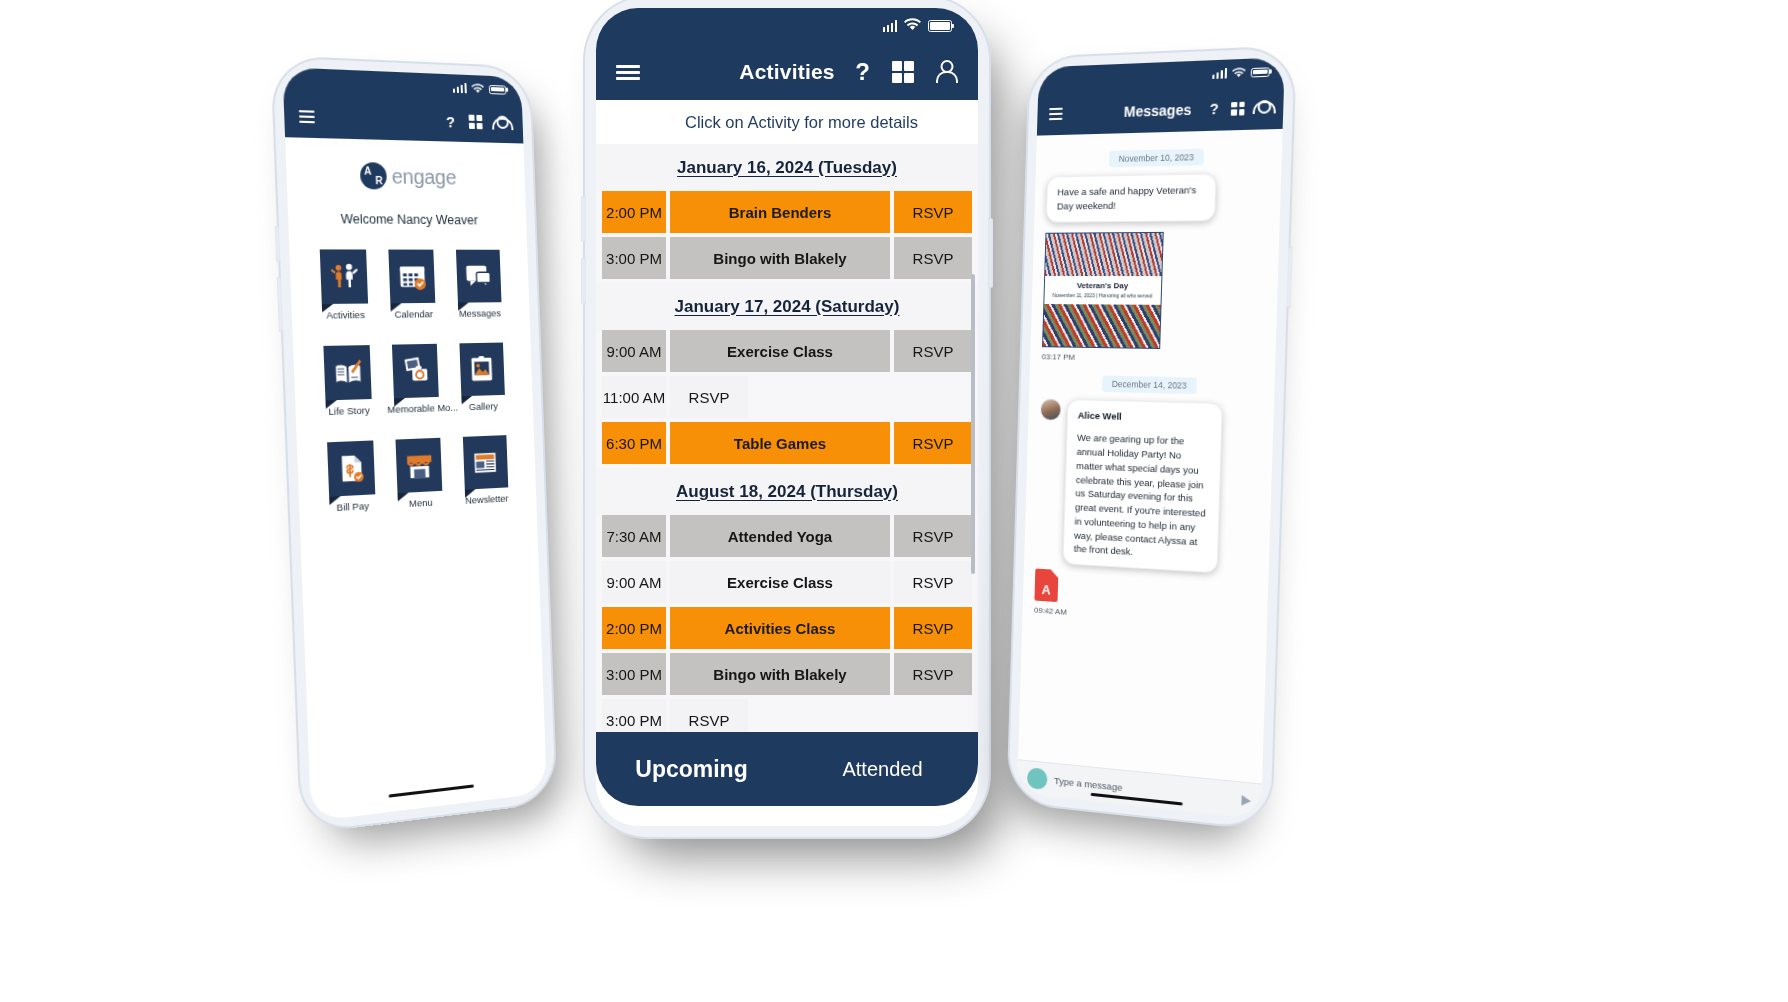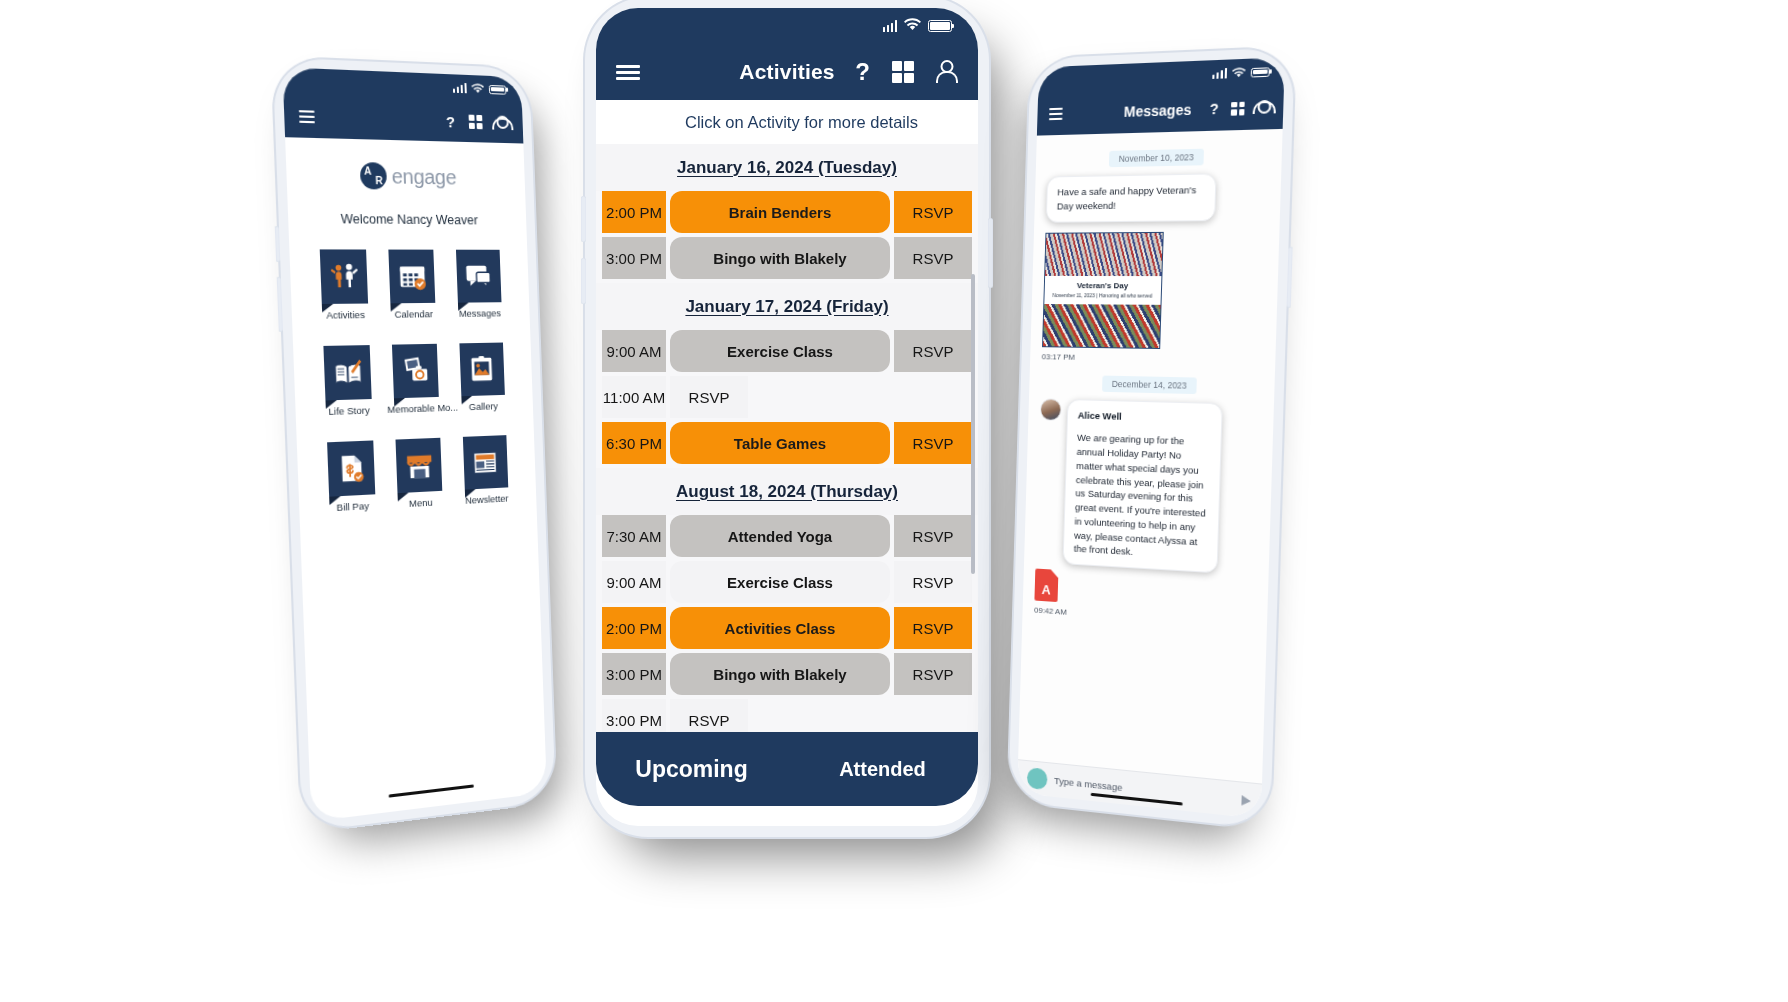--- a/index.html
+++ b/index.html
@@ -90,35 +90,35 @@
     text-align: center; padding: 14px 0 13px; background: #f5f5f7;
   }
   .day-header span {
     font-size: 17px; font-weight: 600; color: #16243a;
     text-decoration: underline; text-underline-offset: 3px;
   }
   .act-row { display: flex; gap: 4px; padding: 0 6px 4px; }
   .cell { display: flex; align-items: center; justify-content: center;
           height: 42px; font-size: 15px; color: #161616; }
   .c-time { width: 64px; justify-content: center; }
-  .c-name { flex: 1; font-weight: 700; border-radius: 12px; }
+  .c-name { flex: 1; font-weight: 700; }
   .c-rsvp { width: 78px; }
   .r-orange .cell { background: #f79007; }
   .r-orange .c-name { color: #1b1b1b; }
   .r-gray .cell { background: #c4c2c0; }
   .r-light .cell { background: #f3f3f5; }
   .r-light .c-time, .r-light .c-rsvp { background: #f3f3f5; }
 
   .tabbar {
     background: #1f3a5f; height: 74px; display: flex; align-items: center;
     border-bottom-left-radius: 42px; border-bottom-right-radius: 42px;
   }
   .tabbar div { flex: 1; text-align: center; color: #fff; cursor: pointer; }
   .tab-active { font-size: 23px; font-weight: 700; }
-  .tab-idle { font-size: 20px; font-weight: 700; }
+  .tab-idle { font-size: 20px; font-weight: 400; }
 
   .scroll-thumb {
     position: absolute; right: 3px; top: 130px; width: 4px; height: 300px;
     background: #b9bdc6; border-radius: 3px;
   }
 
   
   #phone-left {
     left: 296px; top: 78px; width: 238px; height: 716px;
     transform: perspective(1500px) rotateY(19deg) rotateZ(-2.2deg);
@@ -441,21 +441,21 @@
             <div class="act-row r-orange">
               <div class="cell c-time">2:00 PM</div>
               <div class="cell c-name">Brain Benders</div>
               <div class="cell c-rsvp">RSVP</div>
             </div>
             <div class="act-row r-gray">
               <div class="cell c-time">3:00 PM</div>
               <div class="cell c-name">Bingo with Blakely</div>
               <div class="cell c-rsvp">RSVP</div>
             </div>
-            <div class="day-header"><span>January 17, 2024 (Friday)</span></div>
+            <div class="day-header"><span>January 17, 2024 (Saturday)</span></div>
             <div class="act-row r-gray">
               <div class="cell c-time">9:00 AM</div>
               <div class="cell c-name">Exercise Class</div>
               <div class="cell c-rsvp">RSVP</div>
             </div>
             <div class="act-row r-light">
               <div class="cell c-time">11:00 AM</div>
               <div class="cell c-rsvp">RSVP</div>
             </div>
             <div class="act-row r-orange">

